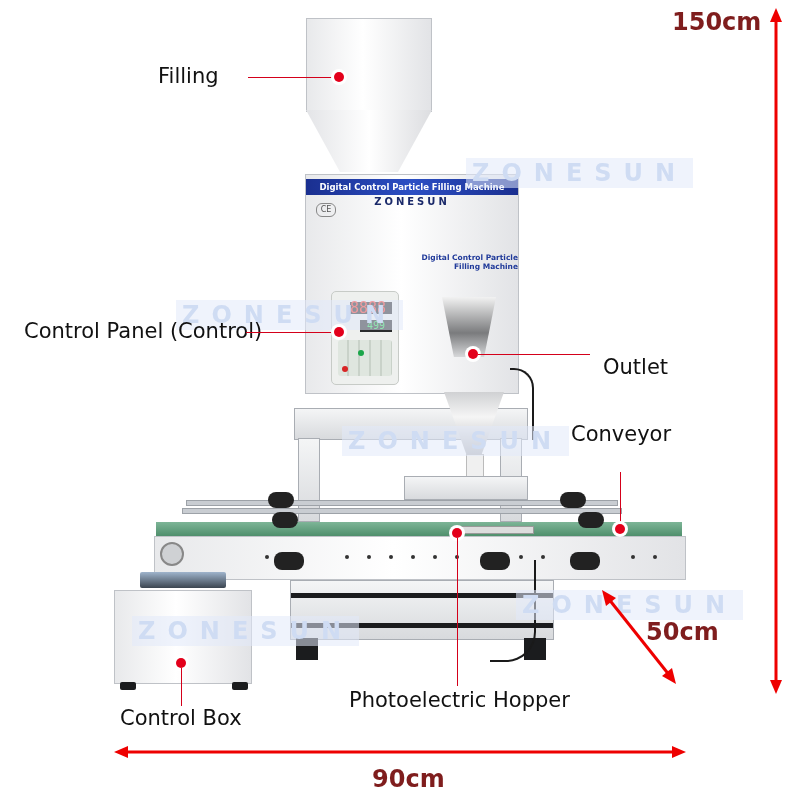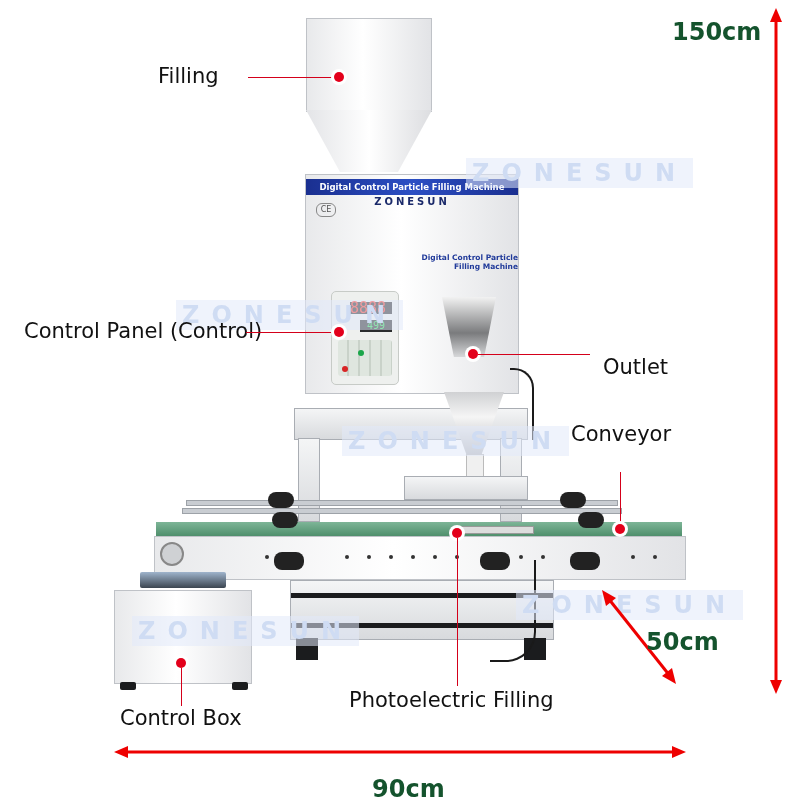--- a/index.html
+++ b/index.html
@@ -1,19 +1,19 @@
 <!DOCTYPE html>
 <html><head>
 <meta charset="utf-8">
 <style>
   html,body{margin:0;padding:0;background:#ffffff;}
   body{width:800px;height:800px;position:relative;overflow:hidden;font-family:"DejaVu Sans","Liberation Sans",sans-serif;}
   .abs{position:absolute;}
   .label{position:absolute;font-size:21px;color:#111;white-space:nowrap;line-height:1;}
-  .dim{position:absolute;font-weight:bold;color:#14532d;font-size:24px;white-space:nowrap;line-height:1;margin-top:10px;}
+  .dim{position:absolute;font-weight:bold;color:#7f1d1d;font-size:24px;white-space:nowrap;line-height:1;}
   .leader{position:absolute;background:#d4001a;}
   .dot{position:absolute;width:10px;height:10px;border-radius:50%;background:#e3001b;box-shadow:0 0 0 3px #ffffff;}
   .wm{position:absolute;color:#cfdcf3;background:rgba(225,234,250,0.55);font-weight:bold;letter-spacing:12px;font-size:24px;line-height:30px;padding:0 6px;}
   
   .metal{background:linear-gradient(90deg,#e8e9eb 0%,#ffffff 45%,#e2e3e6 100%);border:1px solid #bfc2c7;}
   .alu{background:linear-gradient(180deg,#f4f5f6,#d8dadd);border:1px solid #a9adb3;}
   .dark{background:#1b1c1e;}
   .hole{position:absolute;width:4px;height:4px;border-radius:50%;background:#333;}
   .knob{position:absolute;width:26px;height:16px;background:#222;border-radius:8px;}
 </style>
@@ -113,21 +113,21 @@
 <div class="dot" style="left:468px;top:349px;"></div>
 <div class="leader" style="left:478px;top:354px;width:112px;height:1px;"></div>
 <div class="label" style="left:603px;top:345px;margin-top:12px;">Outlet</div>
 
 <div class="label" style="left:571px;top:424px;">Conveyor</div>
 <div class="leader" style="left:620px;top:472px;width:1px;height:50px;"></div>
 <div class="dot" style="left:615px;top:524px;"></div>
 
 <div class="dot" style="left:452px;top:528px;"></div>
 <div class="leader" style="left:457px;top:538px;width:1px;height:148px;"></div>
-<div class="label" style="left:349px;top:690px;">Photoelectric Filling</div>
+<div class="label" style="left:349px;top:690px;">Photoelectric Hopper</div>
 
 <div class="dot" style="left:176px;top:658px;"></div>
 <div class="leader" style="left:181px;top:668px;width:1px;height:38px;"></div>
 <div class="label" style="left:120px;top:708px;">Control Box</div>
 
 <div class="dim" style="left:672px;top:10px;">150cm</div>
 <svg class="abs" style="left:766px;top:8px;" width="20" height="686" viewBox="0 0 20 686">
   <line x1="10" y1="10" x2="10" y2="676" stroke="#ee0000" stroke-width="3"></line>
   <polygon points="10,0 4,14 16,14" fill="#ee0000"></polygon>
   <polygon points="10,686 4,672 16,672" fill="#ee0000"></polygon>

